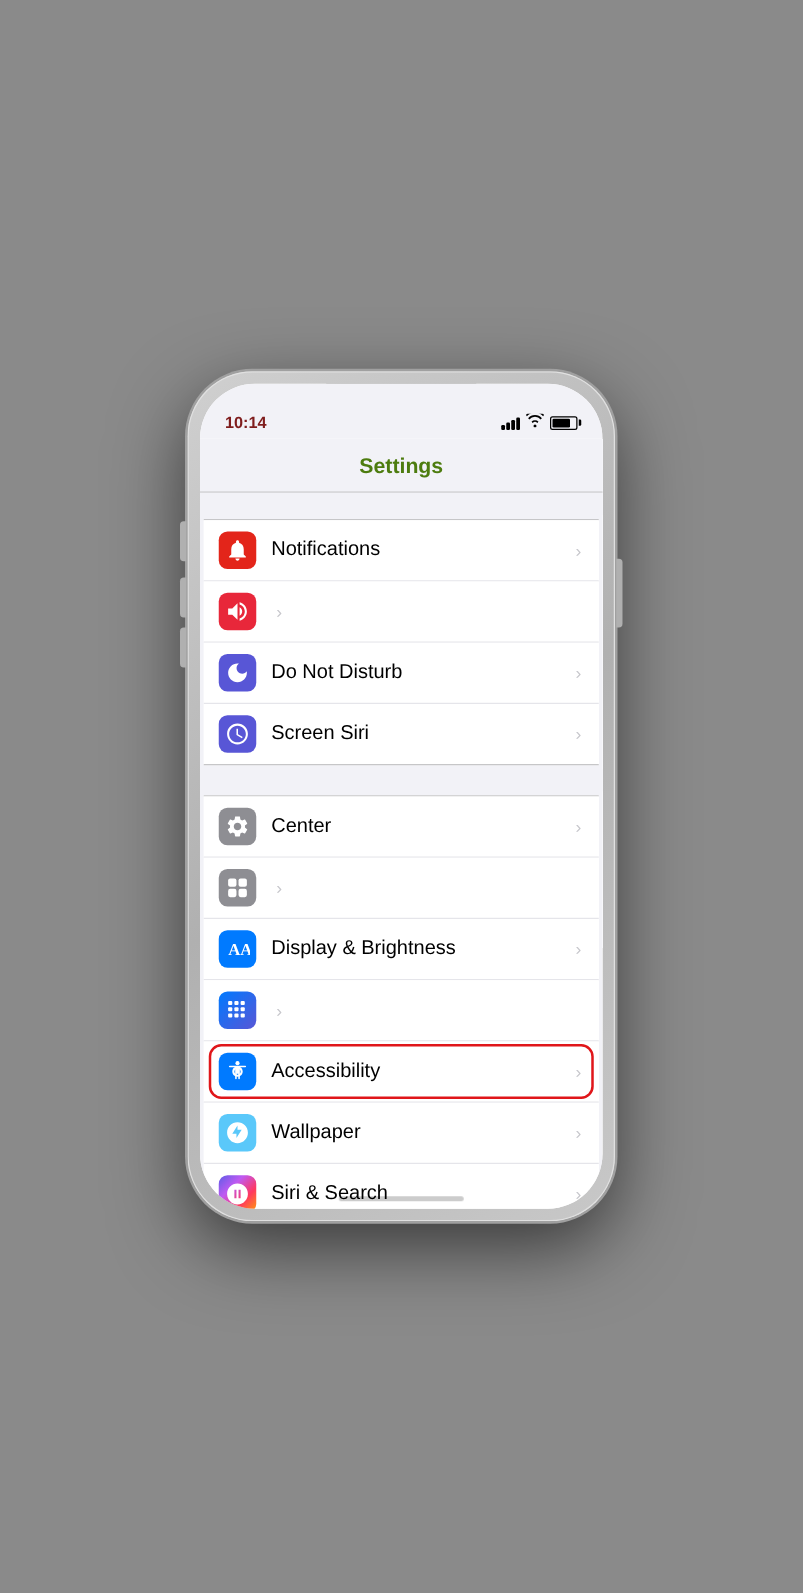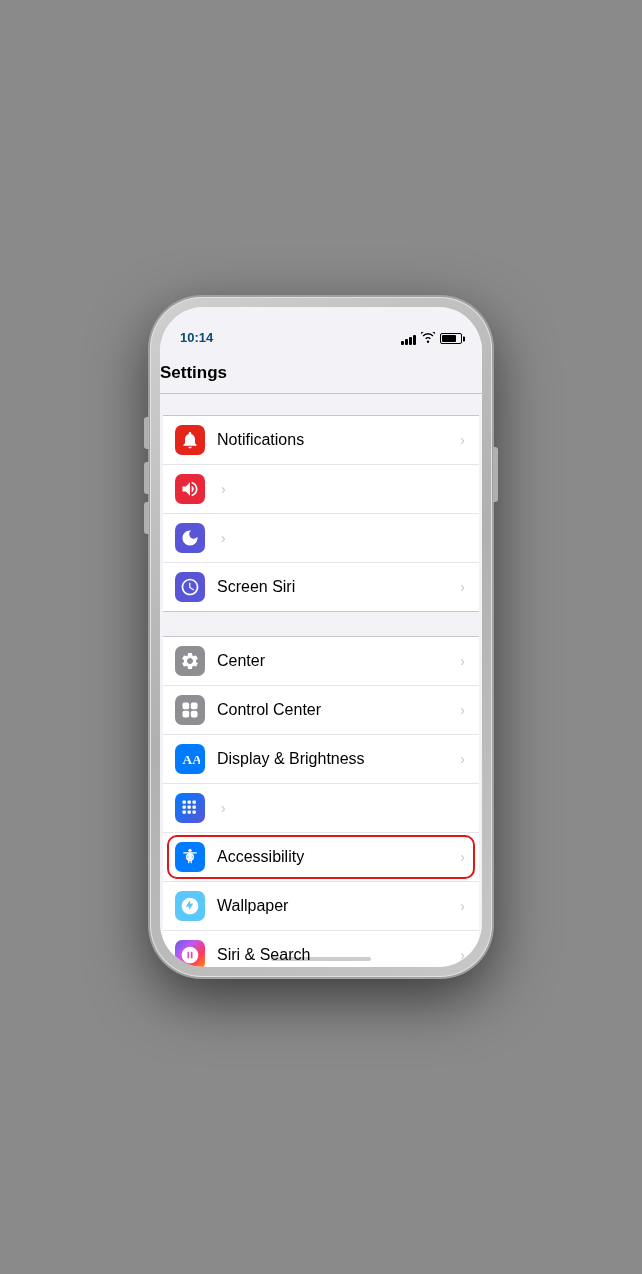--- a/index.html
+++ b/index.html
@@ -73,21 +73,21 @@
       transform: translateX(-50%);
       width: 120px;
       height: 28px;
       background: #000;
       border-radius: 0 0 18px 18px;
     }
 
     .status-time {
       font-size: 13px;
       font-weight: 600;
-      color: #0c4a6e;
+      color: #7f1d1d;
     }
 
     .status-icons {
       display: flex;
       align-items: center;
       gap: 5px;
     }
 
     .signal-bars {
       display: flex;
@@ -139,23 +139,24 @@
       background: #f2f2f7;
       height: calc(100% - 44px);
       overflow-y: auto;
       overflow-x: hidden;
     }
 
     .screen-content::-webkit-scrollbar { display: none; }
 
     
     .page-title {
+      text-align: center;
       font-size: 17px;
       font-weight: 600;
-      color: #000000;
+      color: #4d7c0f;
       padding: 12px 0 10px;
       background: #f2f2f7;
       border-bottom: 0.5px solid #c6c6c8;
     }
 
     
     .settings-section {
       background: #fff;
       margin: 3px;
       border-top: 0.5px solid #c6c6c8;
@@ -307,20 +308,21 @@
           </div>
           <span class="chevron">›</span>
         </div>
 
         <div class="settings-row">
           <div class="row-icon icon-purple">
             <svg class="icon-svg" viewBox="0 0 24 24" fill="white">
               <path d="M12 3c-4.97 0-9 4.03-9 9s4.03 9 9 9 9-4.03 9-9c0-.46-.04-.92-.1-1.36-.98 1.37-2.58 2.26-4.4 2.26-2.98 0-5.4-2.42-5.4-5.4 0-1.81.89-3.42 2.26-4.4-.44-.06-.9-.1-1.36-.1z"></path>
             </svg>
           </div>
+          <span class="row-label">Do Not Disturb</span>
           <span class="chevron">›</span>
         </div>
 
         <div class="settings-row">
           <div class="row-icon icon-purple2">
             <svg class="icon-svg" viewBox="0 0 24 24" fill="white">
               <path d="M11.99 2C6.47 2 2 6.48 2 12s4.47 10 9.99 10C17.52 22 22 17.52 22 12S17.52 2 11.99 2zM12 20c-4.42 0-8-3.58-8-8s3.58-8 8-8 8 3.58 8 8-3.58 8-8 8zm.5-13H11v6l5.25 3.15.75-1.23-4.5-2.67V7z"></path>
             </svg>
           </div>
           <span class="row-label">Screen Siri</span>
@@ -345,21 +347,20 @@
 
         <div class="settings-row">
           <div class="row-icon icon-gray2">
             <svg class="icon-svg" viewBox="0 0 24 24" fill="white">
               <rect x="3" y="3" width="8" height="8" rx="2"></rect>
               <rect x="13" y="3" width="8" height="8" rx="2"></rect>
               <rect x="3" y="13" width="8" height="8" rx="2"></rect>
               <rect x="13" y="13" width="8" height="8" rx="2"></rect>
             </svg>
           </div>
-          <span class="row-label">Control Center</span>
           <span class="chevron">›</span>
         </div>
 
         <div class="settings-row">
           <div class="row-icon icon-blue">
             <svg class="icon-svg" viewBox="0 0 24 24" fill="white">
               <text x="3" y="18" font-size="16" font-weight="bold" font-family="serif">AA</text>
             </svg>
           </div>
           <span class="row-label">Display &amp; Brightness</span>

